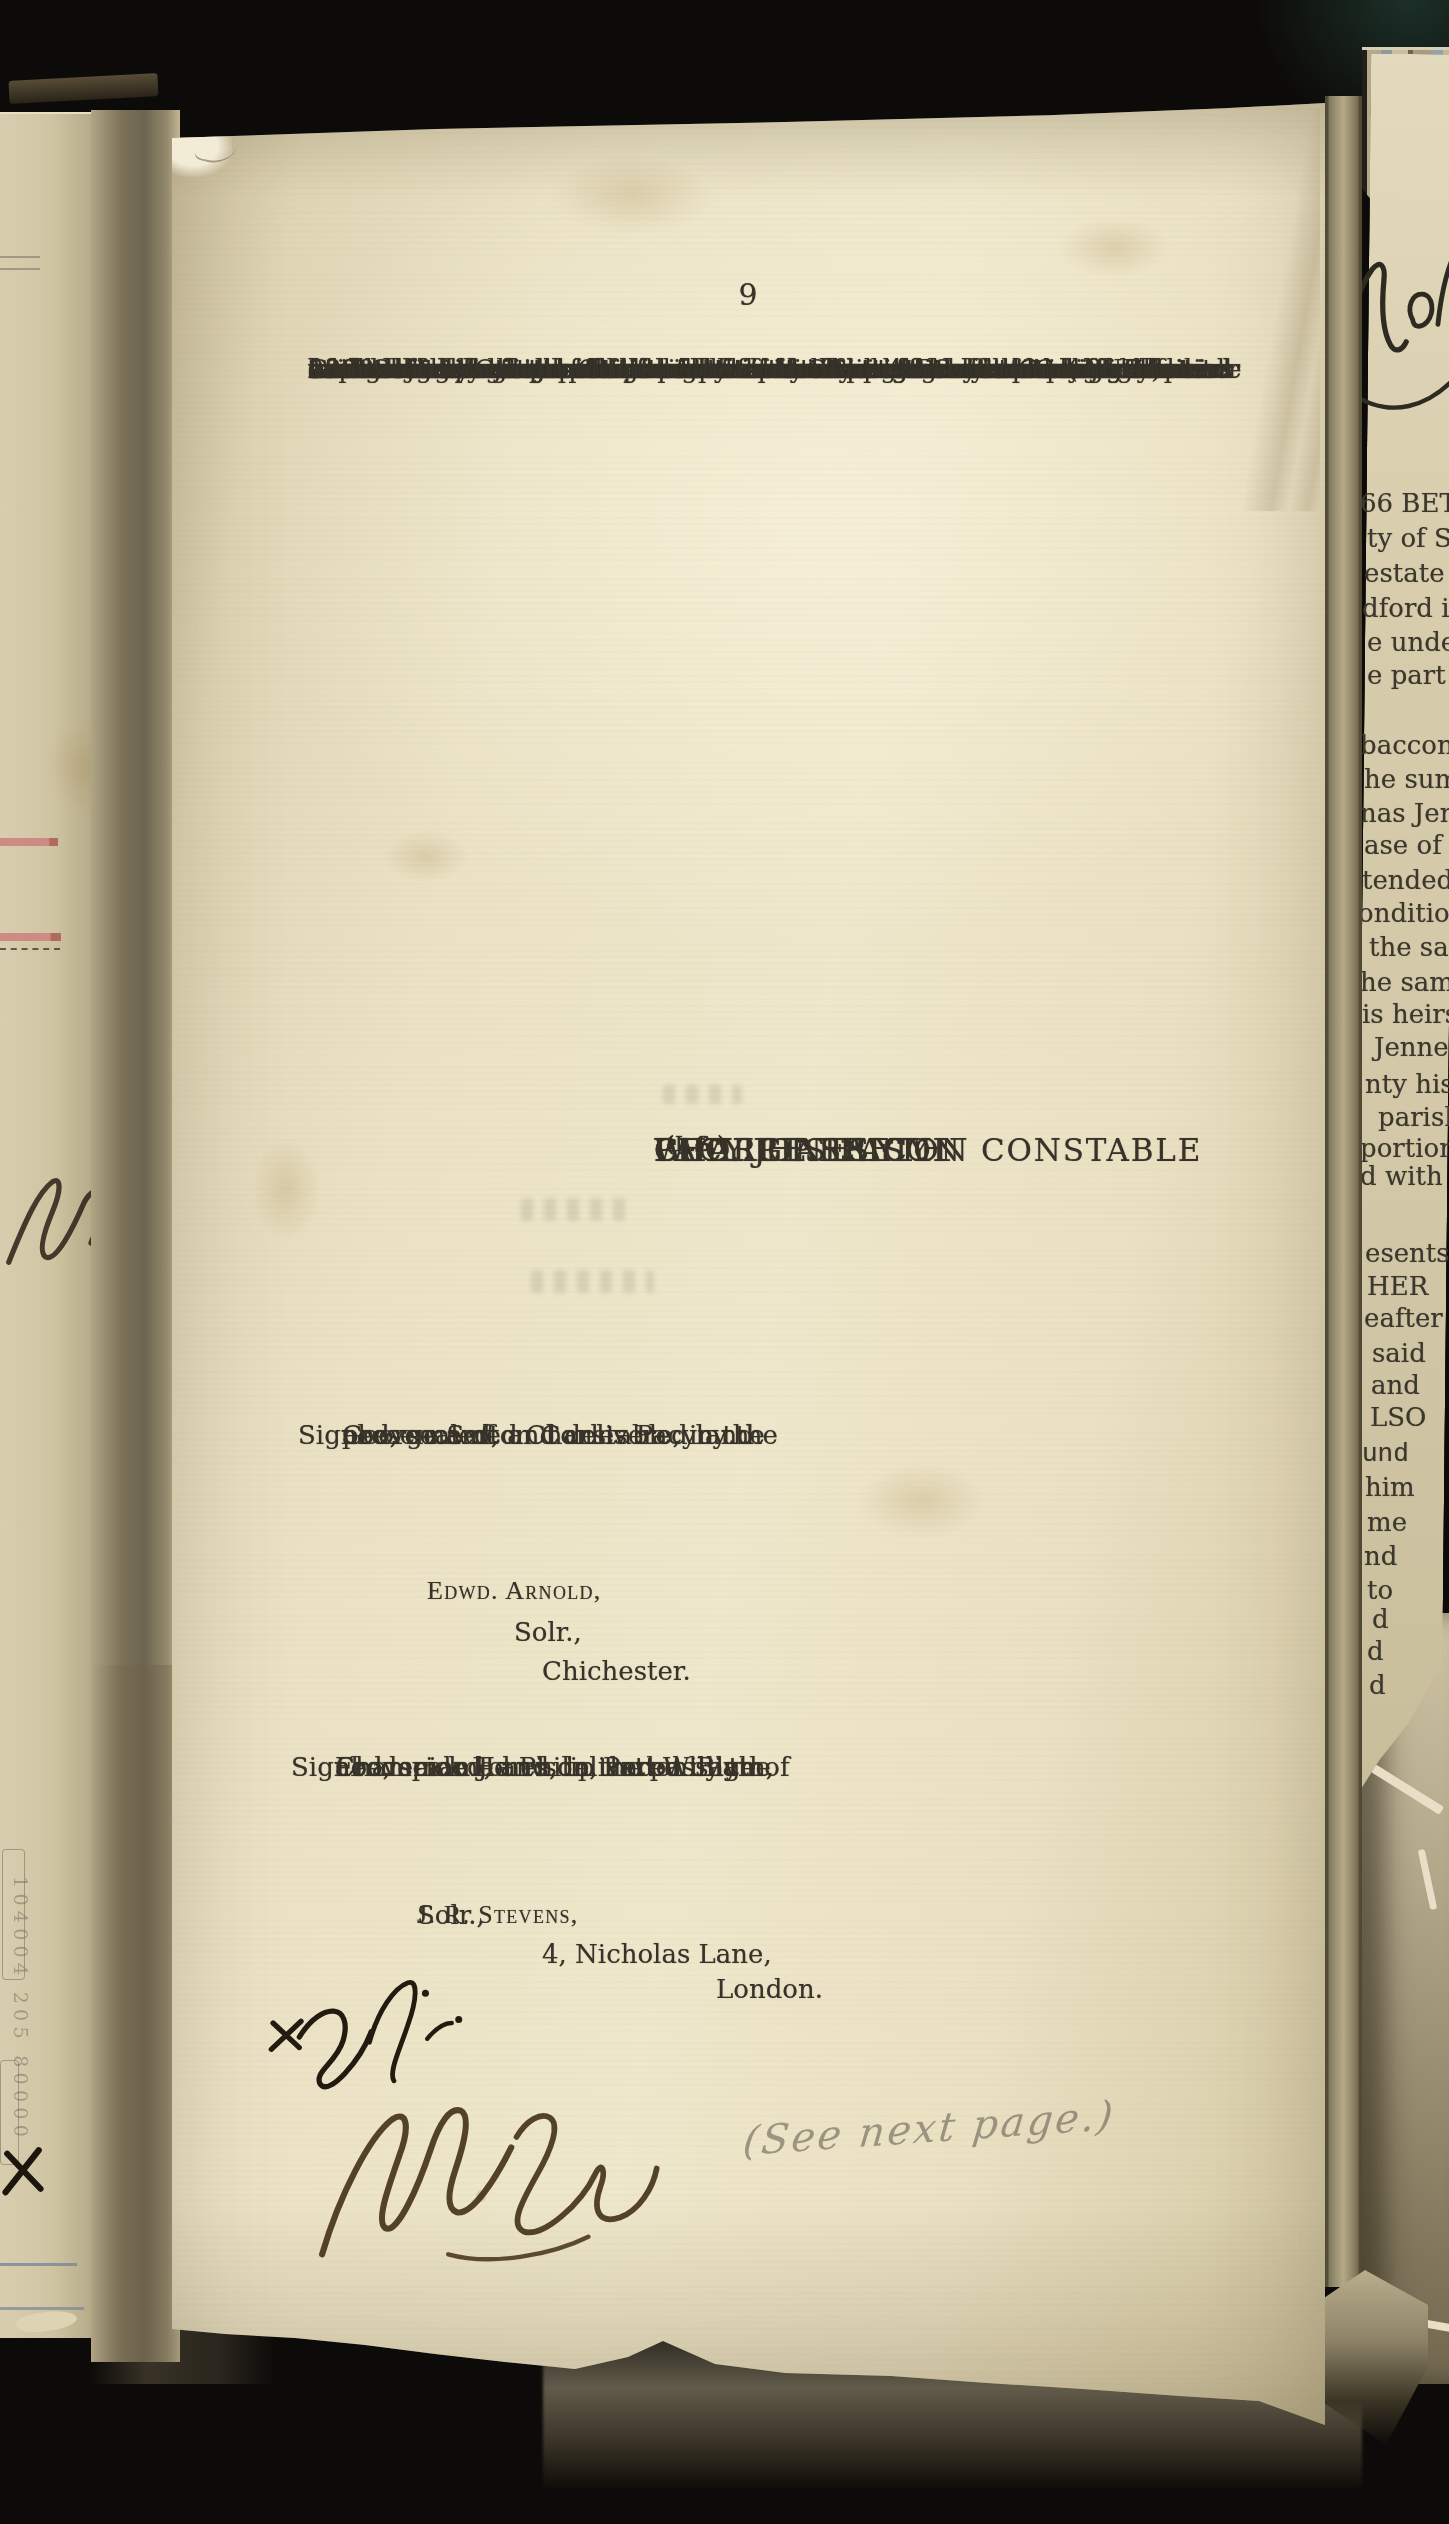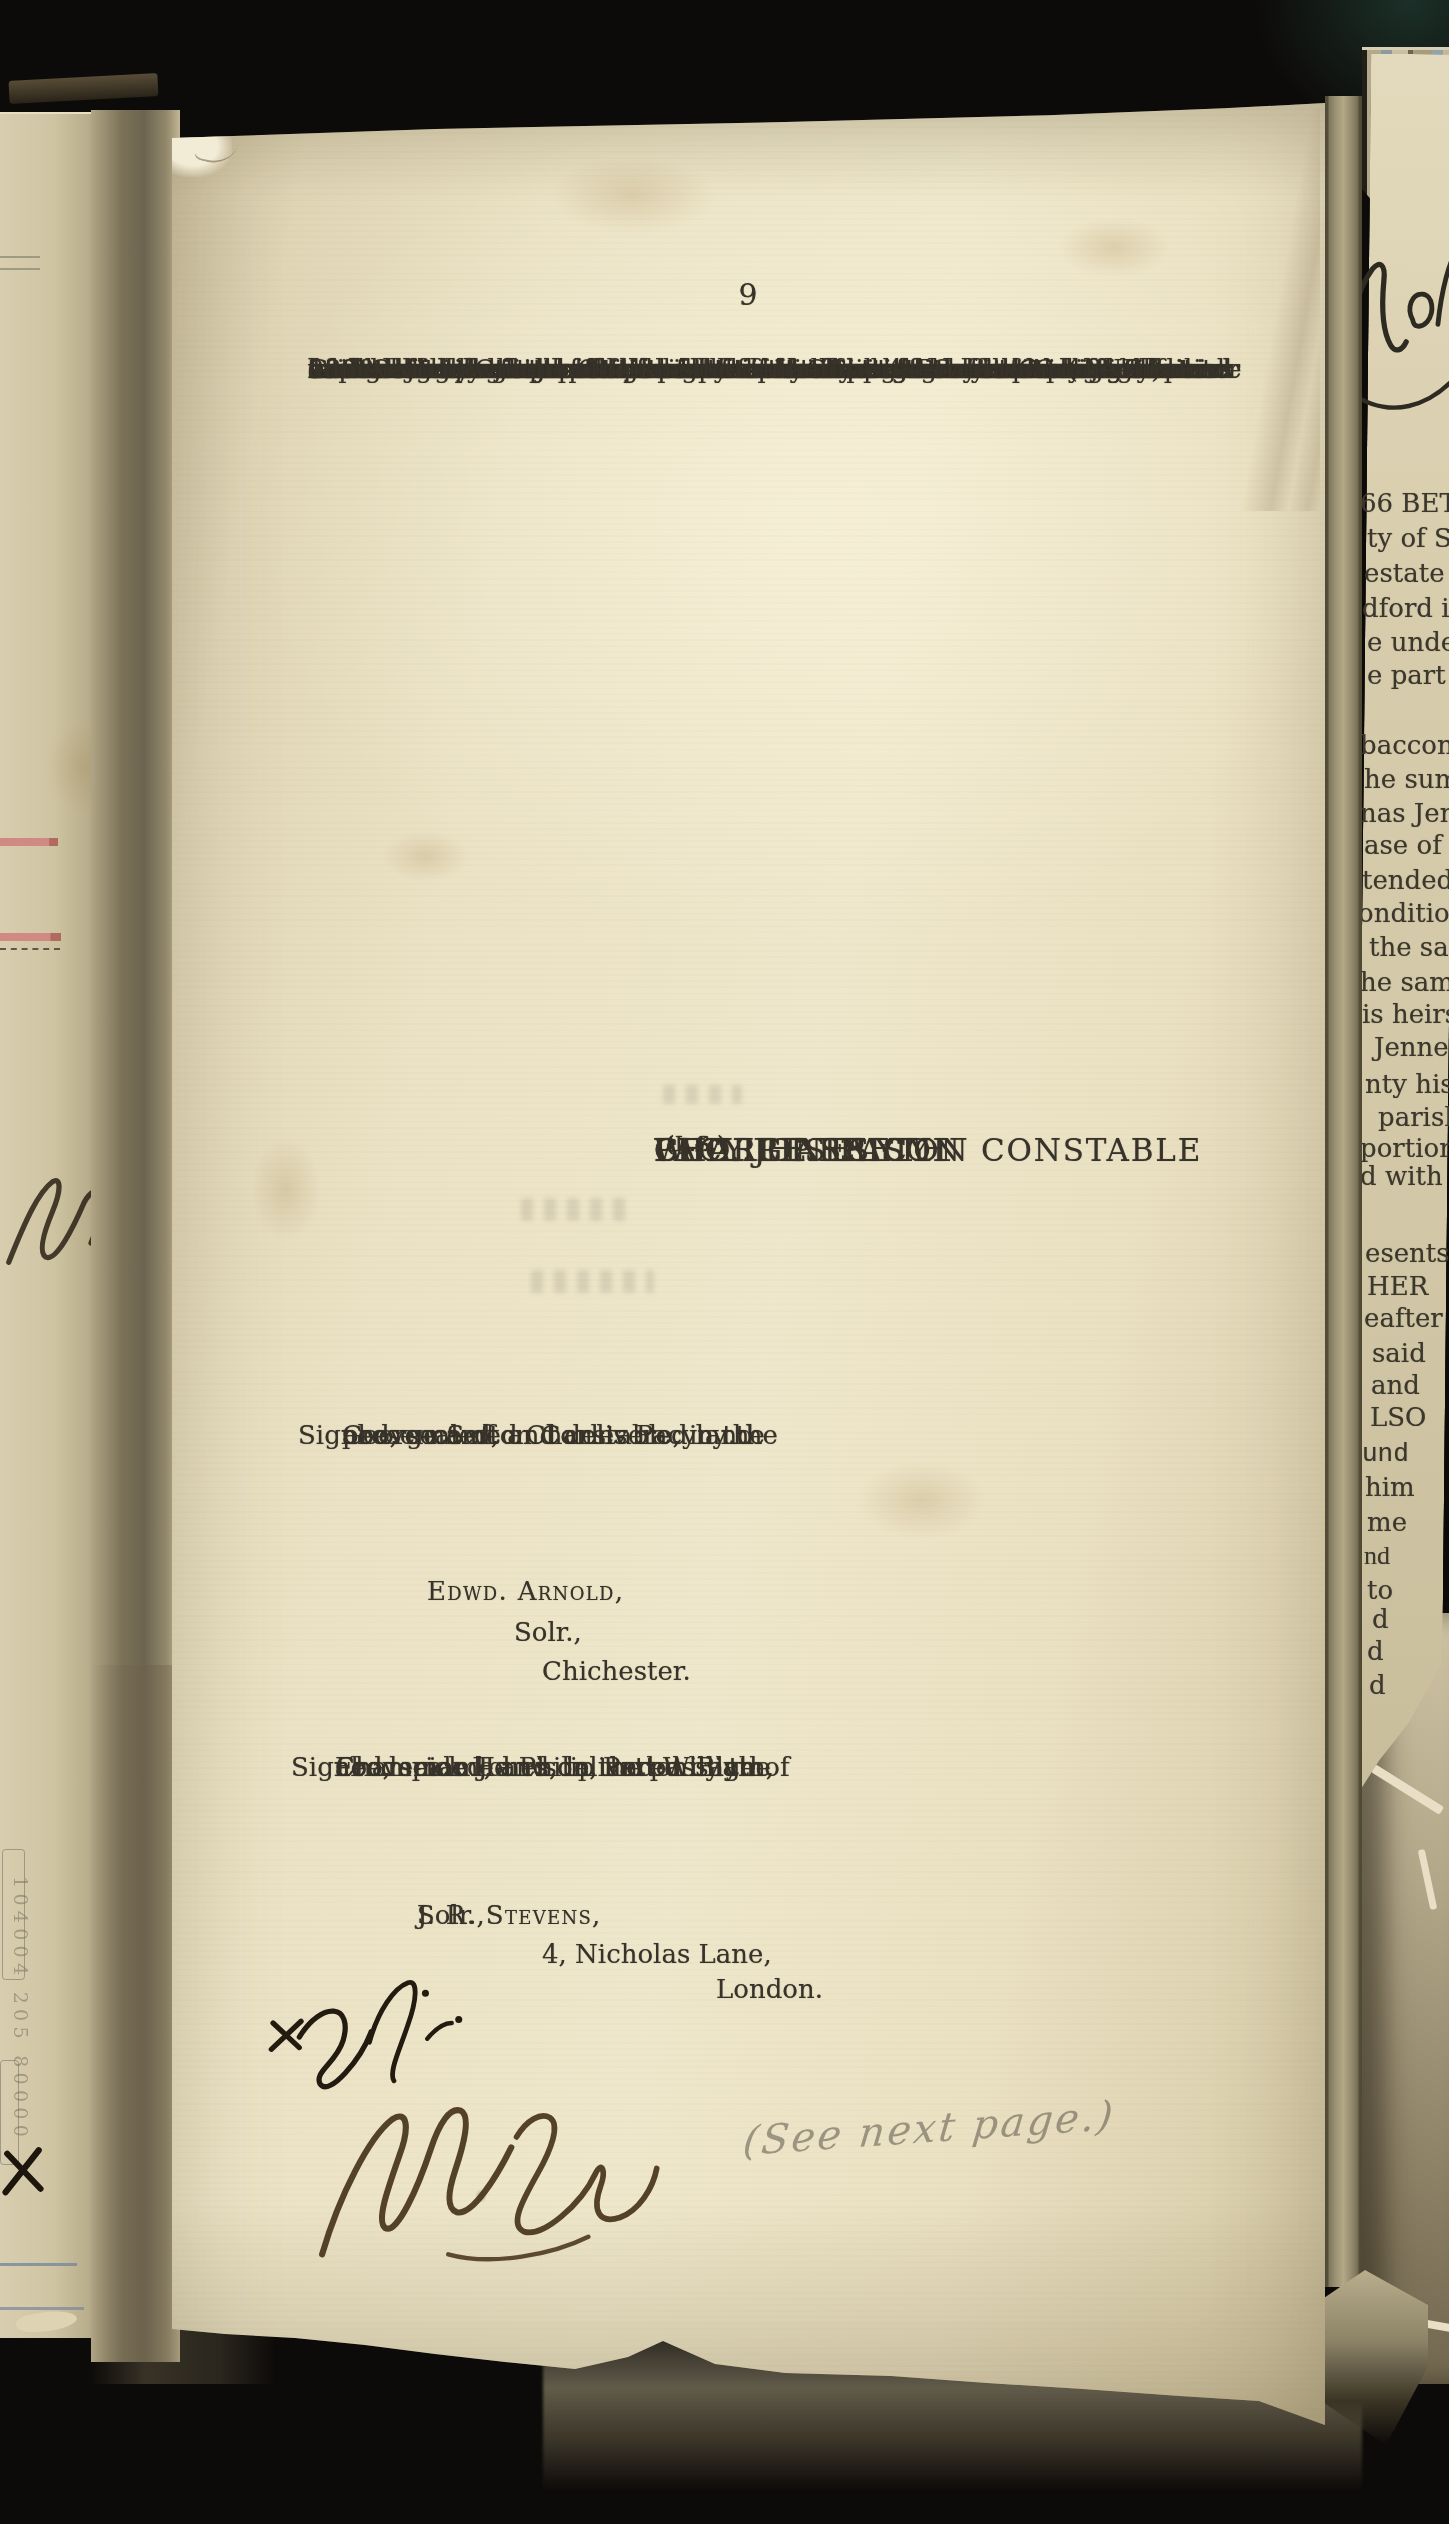--- a/index.html
+++ b/index.html
@@ -70,21 +70,21 @@
   .body-lines .body-line:last-child{text-align-last:left;}
   .sig-list{left:654px;top:1132px;width:543px;font-size:31px;}
   .sig-row{position:relative;height:46px;letter-spacing:1.8px;white-space:nowrap;}
   .sig-row .seal{position:static;font-size:20px;letter-spacing:0.9px;margin-left:12.3px;}
   .att-block{font-size:26px;line-height:39px;white-space:nowrap;}
   .att-1{left:298px;top:1416px;}
   .att-2{left:291px;top:1749px;line-height:37px;}
   .att-line{position:relative;}
   .att-line.indent{margin-left:44px;}
   .witness{font-size:26px;white-space:nowrap;}
-  .sc{position:static;font-variant:small-caps;letter-spacing:1.3px;}
+  .sc{position:static;font-variant:small-caps;letter-spacing:1.3px;font-family:Liberation Serif, serif;}
   .w1-name{left:427px;top:1576px;}
   .w1-role{left:514px;top:1617px;}
   .w1-city{left:542px;top:1656px;}
   .w2-name{left:417px;top:1900px;}
   .w2-addr{left:542px;top:1939px;}
   .w2-city{left:716px;top:1974px;}
 
   
   .pencil-note{left:743px;top:2102px;width:456px;font-size:40px;font-style:italic;
     color:rgba(96,92,80,.58);letter-spacing:2.6px;transform:rotate(-4deg) skewX(-10deg);white-space:nowrap;}
@@ -221,21 +221,21 @@
       <div class="fragment" style="top: 1370px; left: 1371px; position: absolute;">and</div>
 
       <div class="fragment" style="top: 1402px; left: 1323px; position: absolute; padding-left: 47px;">LSO</div>
 
       <div class="fragment" style="top: 1439px; left: 1362px; position: absolute; font-family: Liberation Mono, monospace;">und</div>
 
       <div class="fragment" style="top: 1472px; left: 1365px; position: absolute;">him</div>
 
       <div class="fragment" style="top: 1507px; left: 1367px; position: absolute;">me</div>
 
-      <div class="fragment" style="top: 1541px; left: 1364px; position: absolute; font-family: Liberation Serif, serif;">nd</div>
+      <div class="fragment" style="top: 1541px; left: 1364px; position: absolute;">nd</div>
 
       <div class="fragment" style="top: 1575px; left: 1367px; position: absolute;">to</div>
 
       <div class="fragment" style="top: 1604px; left: 1372px; position: absolute;">d</div>
 
       <div class="fragment" style="top: 1636px; left: 1367px; position: absolute;">d</div>
 
       <div class="fragment" style="top: 1670px; left: 1369px; position: absolute;">d</div>
     </div>
 

